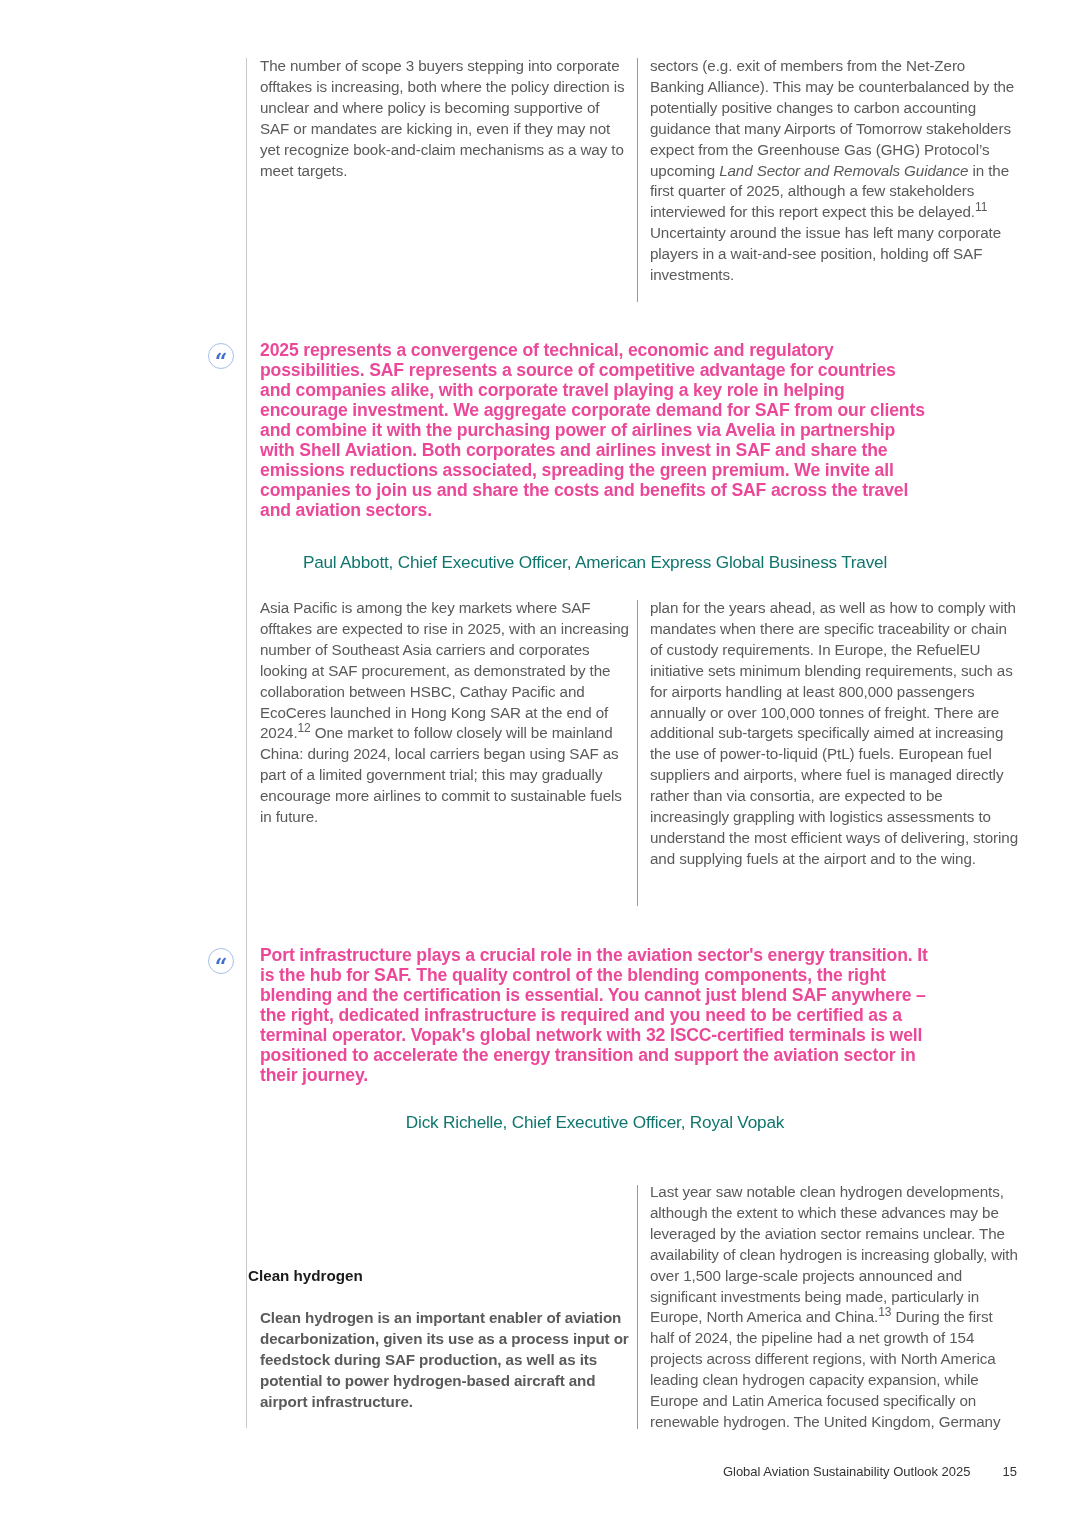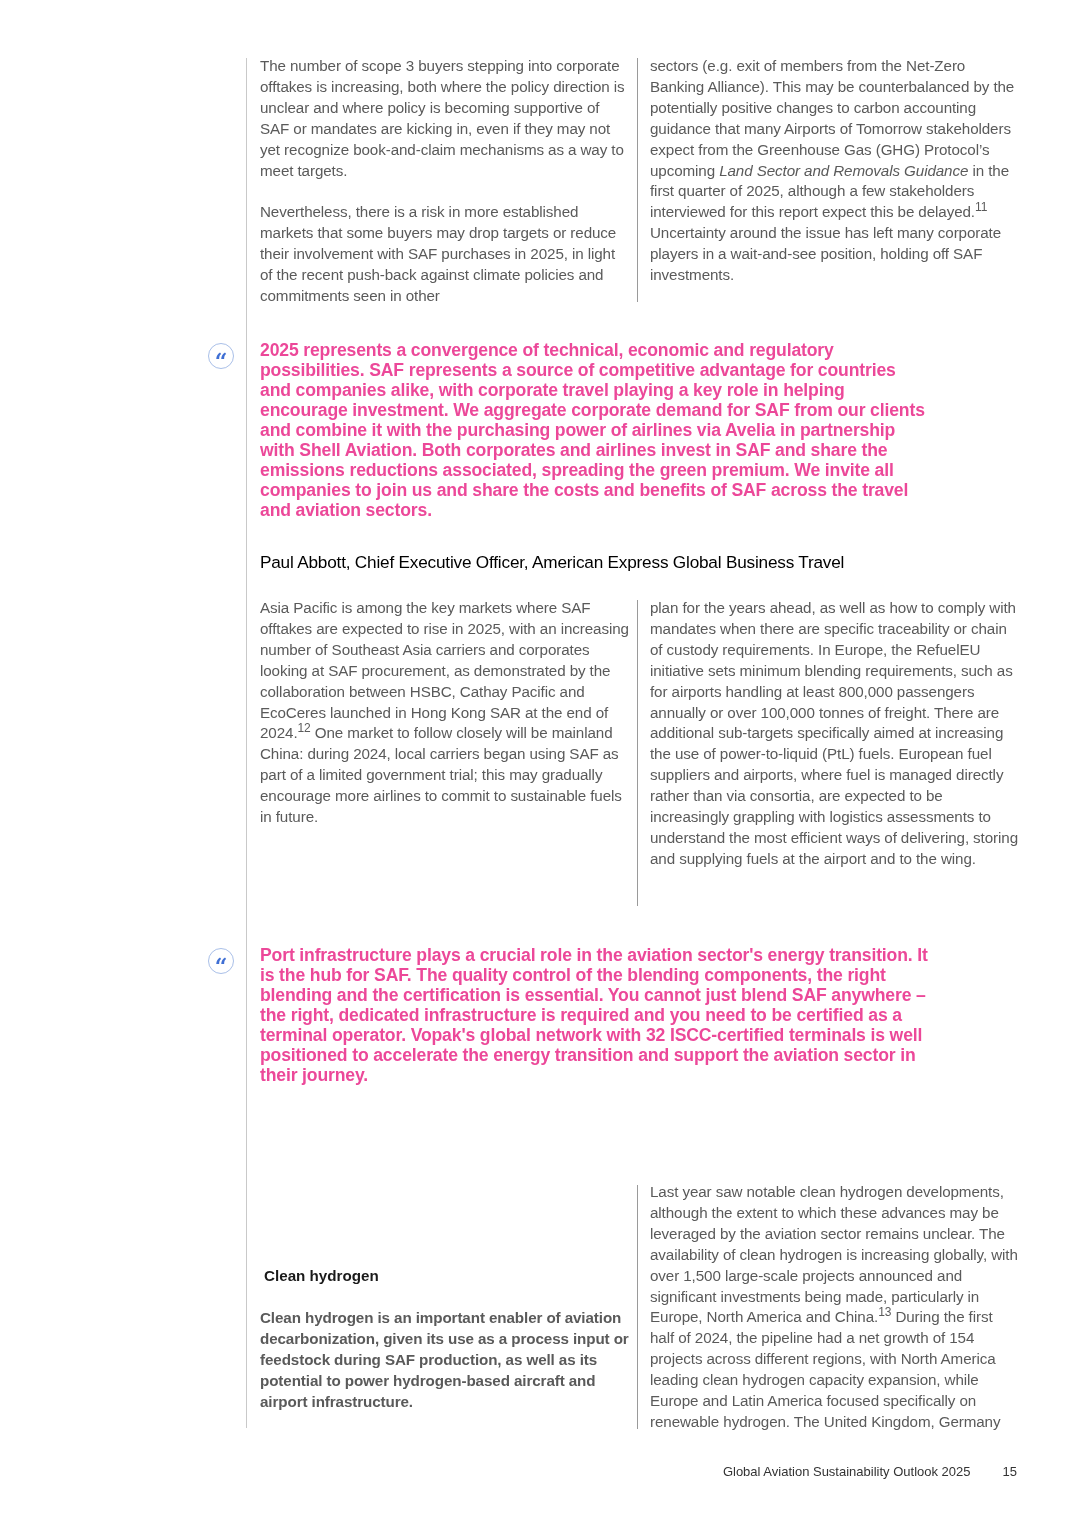--- a/index.html
+++ b/index.html
@@ -14,37 +14,36 @@
   .col-right { left: 650px; width: 370px; }
   .divider { position: absolute; left: 637px; width: 1px; background: #9a9a9a; }
   .sup { font-size: 12px; vertical-align: super; line-height: 0; }
   .quote-block { position: absolute; left: 208px; width: 720px; }
   .quote-icon { position: absolute; left: 0; top: 3px; width: 24px; height: 24px; border: 1.2px solid #a9bfe8;
                 border-radius: 50%; display: flex; align-items: center; justify-content: center;
                 color: #3f6fd4; font-weight: bold; font-size: 22px; font-family: "DejaVu Serif", serif; line-height: 1; }
   .quote-icon span { margin-top: 9px; }
   .quote-text { position: absolute; left: 52px; width: 670px; font-size: 17.6px; line-height: 20px;
                 color: #ec4899; font-weight: bold; letter-spacing: -0.15px; }
-  .quote-attr { position: absolute; left: 52px; width: 670px; font-size: 17.2px; line-height: 22px; color: #000000; letter-spacing: -0.2px; }
+  .quote-attr { position: absolute; left: 52px; width: 670px; font-size: 17.2px; line-height: 22px; color: #0f766e; letter-spacing: -0.2px; text-align: center; }
   .section-title { position: absolute; left: 260px; top: 1180px; width: 370px; font-size: 22.5px; line-height: 28.5px; color: #1a1a1a; }
-  .sub-title { position: absolute; left: 264px; top: 1267px; font-size: 15.2px; font-weight: bold; color: #1a1a1a; }
+  .sub-title { position: absolute; left: 248px; top: 1267px; font-size: 15.2px; font-weight: bold; color: #1a1a1a; }
   .footer { position: absolute; top: 1464px; left: 600px; width: 417px; text-align: right; font-size: 13px; color: #333333; }
   .footer .pnum { margin-left: 32px; }
   em { font-style: italic; }
 </style>
 </head>
 <body>
 
 <div class="page">
 
   <div class="left-rule"></div>
 
   <div class="col col-left" style="top:56px;">
     <p>The number of scope 3 buyers stepping into corporate offtakes is increasing, both where the policy direction is unclear and where policy is becoming supportive of SAF or mandates are kicking in, even if they may not yet recognize book-and-claim mechanisms as a way to meet targets.</p>
-    <p>Nevertheless, there is a risk in more established markets that some buyers may drop targets or reduce their involvement with SAF purchases in 2025, in light of the recent push-back against climate policies and commitments seen in other</p>
   </div>
   <div class="divider" style="top:58px;height:244px;"></div>
   <div class="col col-right" style="top:56px;">
     <p><span>sectors (e.g. exit of members from the Net-Zero Banking Alliance). This may be counterbalanced by the potentially positive changes to carbon accounting guidance that many Airports of Tomorrow stakeholders expect from the Greenhouse Gas (GHG) Protocol’s upcoming </span><em>Land Sector and Removals Guidance</em><span> in the first quarter of 2025, although a few stakeholders interviewed for this report expect this be delayed.</span><span class="sup">11</span><span> Uncertainty around the issue has left many corporate players in a wait-and-see position, holding off SAF investments.</span></p>
   </div>
 
   <div class="quote-block" style="top:340px;height:240px;">
     <div class="quote-icon">
         <span>“</span>
       </div>
@@ -58,20 +57,21 @@
   <div class="divider" style="top:600px;height:306px;"></div>
   <div class="col col-right" style="top:598px;">
     <p>plan for the years ahead, as well as how to comply with mandates when there are specific traceability or chain of custody requirements. In Europe, the RefuelEU initiative sets minimum blending requirements, such as for airports handling at least 800,000 passengers annually or over 100,000 tonnes of freight. There are additional sub-targets specifically aimed at increasing the use of power-to-liquid (PtL) fuels. European fuel suppliers and airports, where fuel is managed directly rather than via consortia, are expected to be increasingly grappling with logistics assessments to understand the most efficient ways of delivering, storing and supplying fuels at the airport and to the wing.</p>
   </div>
 
   <div class="quote-block" style="top:945px;height:190px;">
     <div class="quote-icon">
         <span>“</span>
       </div>
     <div class="quote-text" style="top:0;">Port infrastructure plays a crucial role in the aviation sector's energy transition. It is the hub for SAF. The quality control of the blending components, the right blending and the certification is essential. You cannot just blend SAF anywhere – the right, dedicated infrastructure is required and you need to be certified as a terminal operator. Vopak's global network with 32 ISCC-certified terminals is well positioned to accelerate the energy transition and support the aviation sector in their journey.</div>
+    <div class="quote-attr" style="top:166px;">Dick Richelle, Chief Executive Officer, Royal Vopak</div>
   </div>
 
   <div class="sub-title">Clean hydrogen</div>
   <div class="col col-left" style="top:1308px;font-weight:bold;">
     <p>Clean hydrogen is an important enabler of aviation decarbonization, given its use as a process input or feedstock during SAF production, as well as its potential to power hydrogen-based aircraft and airport infrastructure.</p>
   </div>
   <div class="divider" style="top:1185px;height:244px;"></div>
   <div class="col col-right" style="top:1182px;">
     <p><span>Last year saw notable clean hydrogen developments, although the extent to which these advances may be leveraged by the aviation sector remains unclear. The availability of clean hydrogen is increasing globally, with over 1,500 large-scale projects announced and significant investments being made, particularly in Europe, North America and China.</span><span class="sup">13</span><span> During the first half of 2024, the pipeline had a net growth of 154 projects across different regions, with North America leading clean hydrogen capacity expansion, while Europe and Latin America focused specifically on renewable hydrogen. The United Kingdom, Germany</span></p>
   </div>

